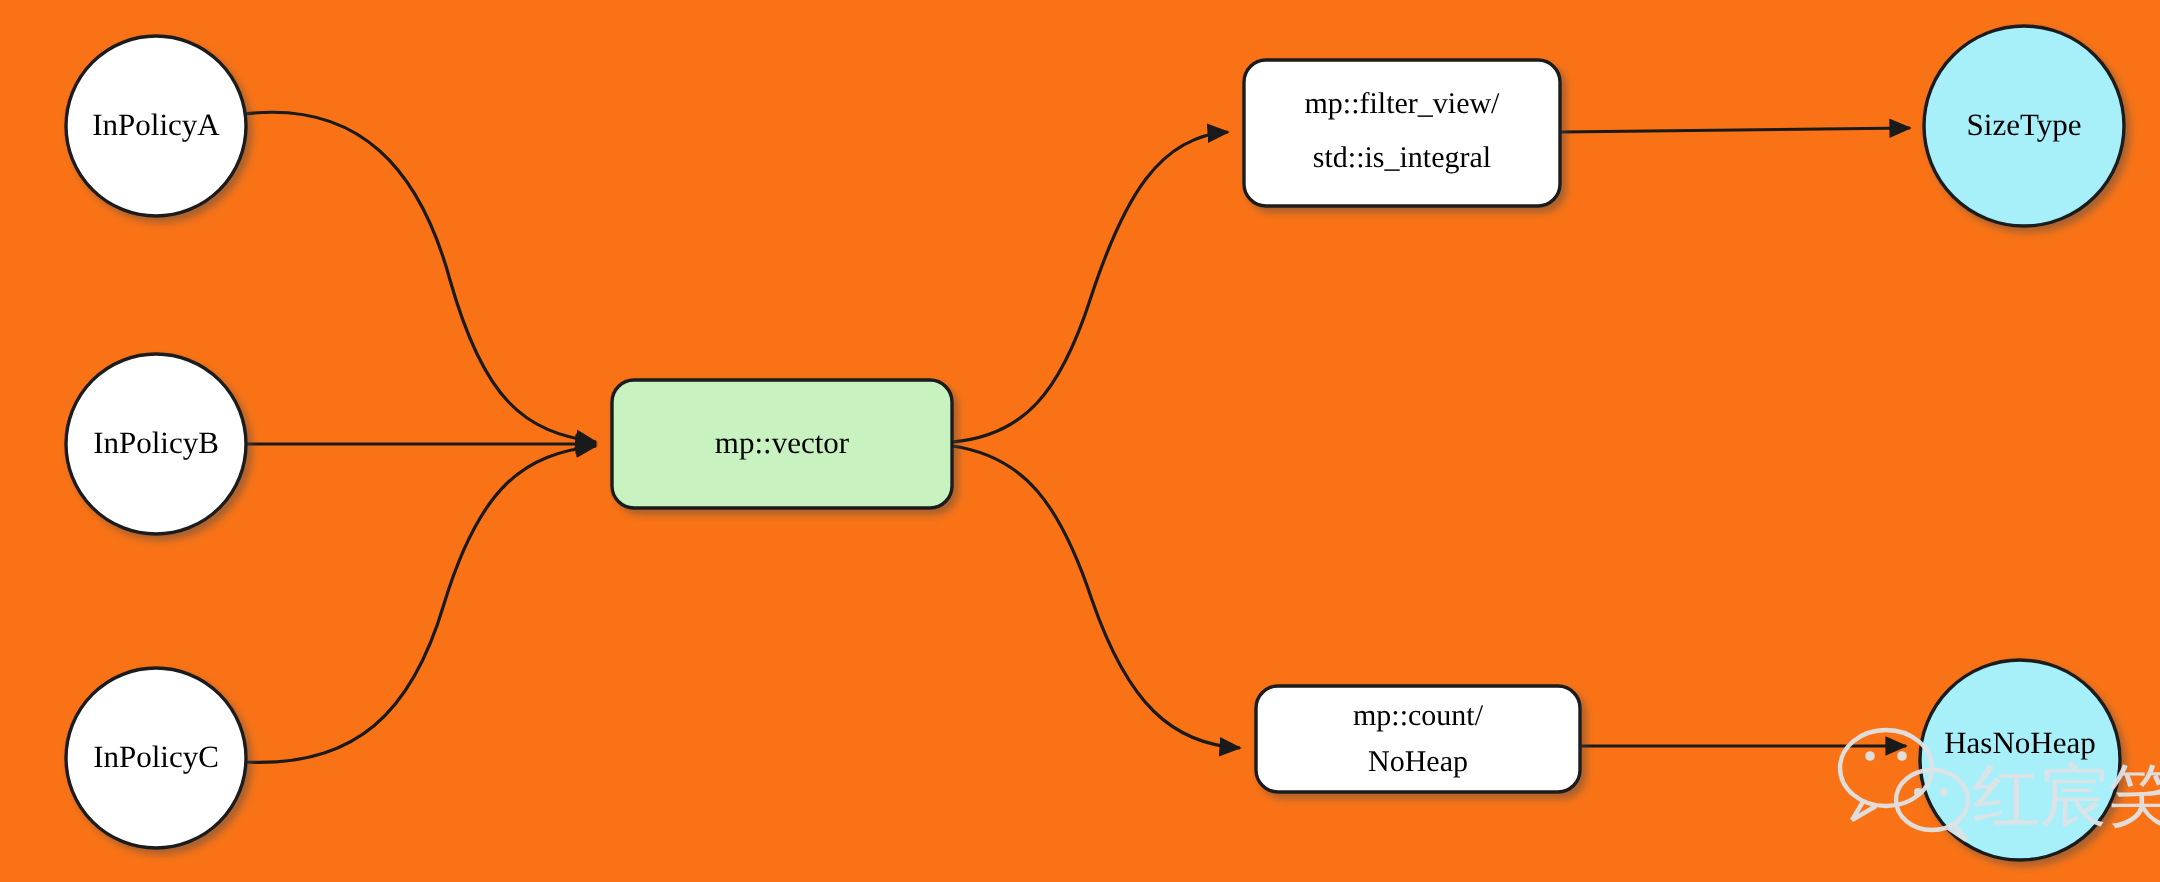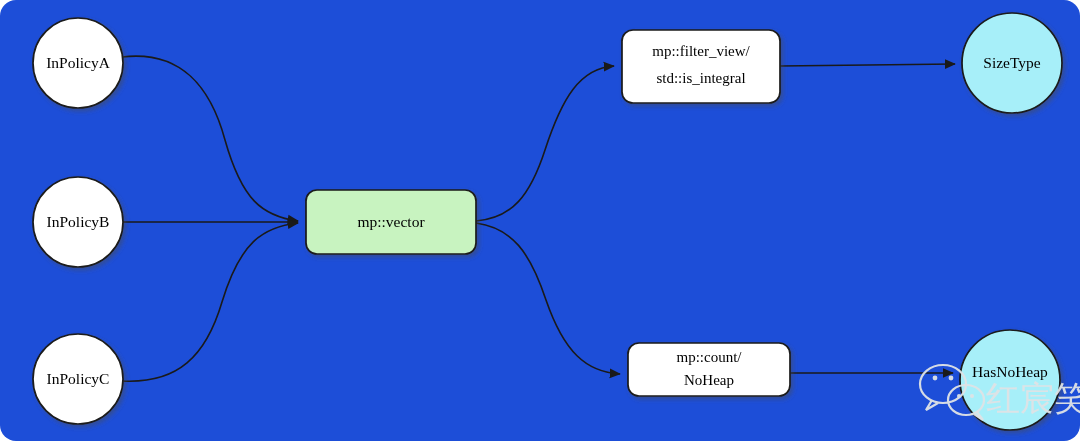--- a/index.html
+++ b/index.html
@@ -10,22 +10,21 @@
   body {
     width: 1080px;
     height: 441px;
     overflow: hidden;
     font-family: "Liberation Serif", "DejaVu Serif", serif;
   }
   #diagram-root {
     position: relative;
     width: 1080px;
     height: 441px;
-    background: #1d4ed8;
-    border-radius: 16px;
+    background: #f97316;
   }
   svg.graph {
     position: absolute;
     top: 0;
     left: 0;
     width: 1080px;
     height: 441px;
   }
   text {
     font-family: "Liberation Serif", "DejaVu Serif", serif;

